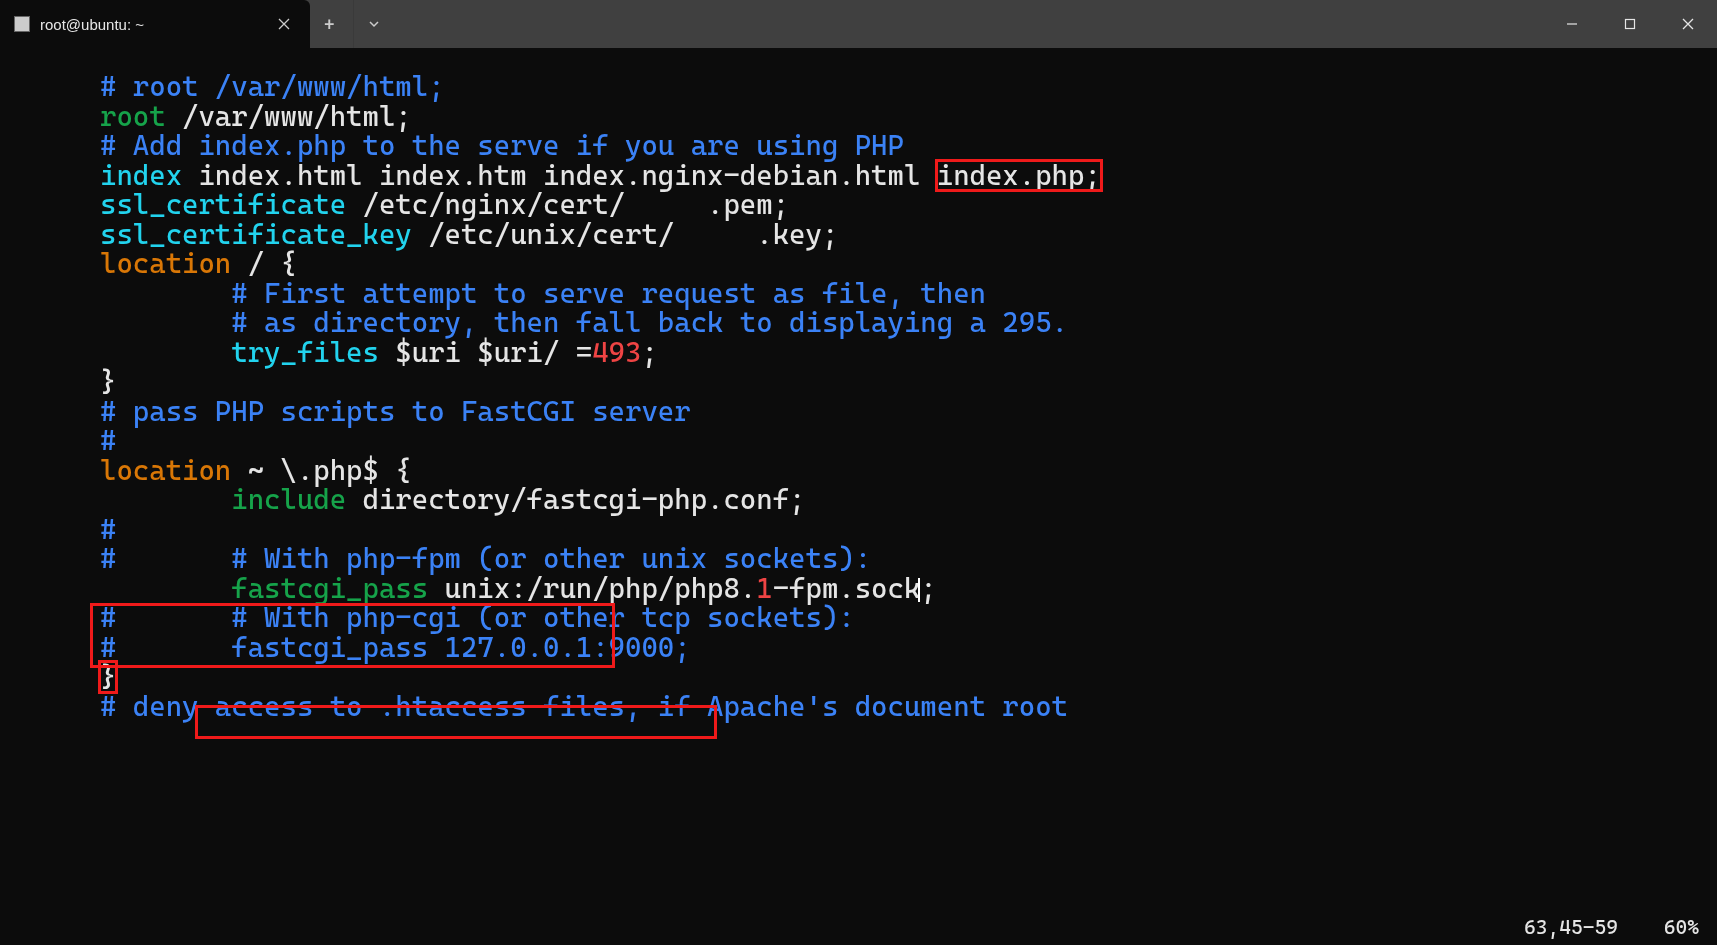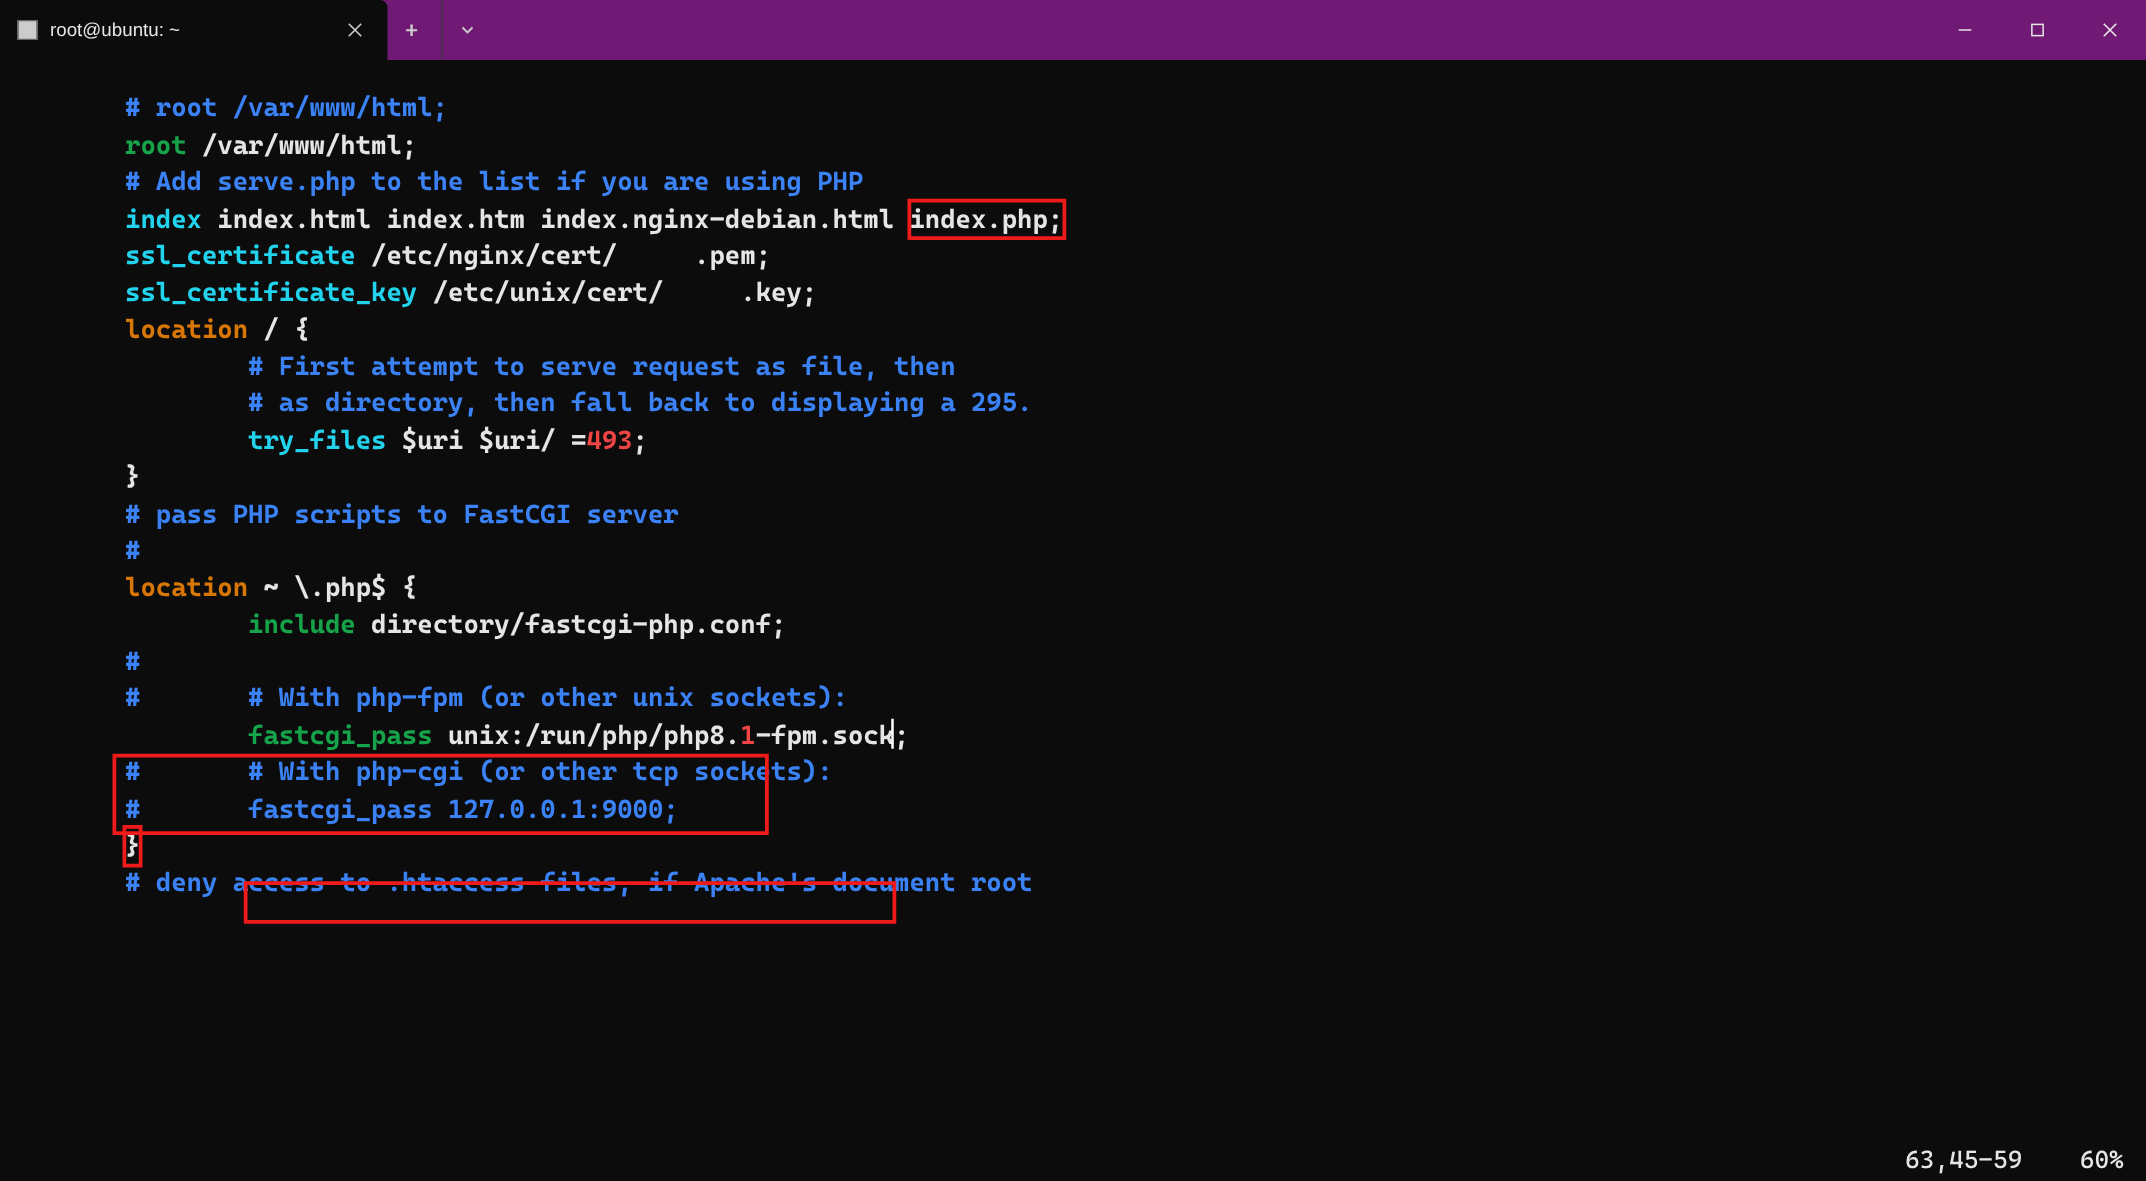--- a/index.html
+++ b/index.html
@@ -1,28 +1,28 @@
 <!DOCTYPE html>
 <html><head>
 <meta charset="utf-8">
 <style>
   * { margin: 0; padding: 0; box-sizing: border-box; }
   html, body { width: 1717px; height: 945px; background: #0c0c0c; font-family: 'Cascadia Mono', 'Consolas', monospace; overflow: hidden; }
-  .titlebar { height: 48px; background: #701a75; display: flex; align-items: stretch; }
+  .titlebar { height: 48px; background: #404040; display: flex; align-items: stretch; }
   .tab { display: flex; align-items: center; gap: 10px; padding: 0 14px; background: #0c0c0c; border-top-right-radius: 6px; min-width: 310px; }
   .tab-icon { width: 16px; height: 16px; background: #ccc; display:inline-block; border:1px solid #666; }
   .tab-title { color: #e6e6e6; font-size: 15px; font-family: 'Segoe UI', sans-serif; flex: 1; }
   .tab-close { color: #ccc; font-size: 16px; cursor: pointer; padding: 4px 6px; }
   .tab-actions { display: flex; align-items: center; }
   .tab-action-btn { color: #ccc; font-size: 18px; padding: 0 14px; cursor: pointer; display:flex; align-items:center; height:100%; }
   .tab-action-btn.sep { border-left: 1px solid #3a3a3a; margin-left: 4px; }
   .window-controls { margin-left: auto; display: flex; }
   .win-btn { width: 58px; display: flex; align-items: center; justify-content: center; color: #e6e6e6; font-size: 14px; cursor: pointer; }
   .win-btn svg { stroke: #e6e6e6; fill: none; }
-  .terminal { position: relative; padding: 24px 0 0 0; font-size: 21px; line-height: 29.5px; color: #cccccc; font-weight: 700; }
+  .terminal { position: relative; padding: 24px 0 0 0; font-size: 28px; line-height: 29.5px; color: #cccccc; font-weight: 400; }
   .line { white-space: pre; padding-left: 100px; position: relative; }
   .c-comment { color: #3b82f6; }
   .c-green { color: #16a34a; }
   .c-cyan { color: #22d3ee; }
   .c-yellow { color: #d97706; }
   .c-white { color: #e5e5e5; }
   .c-redtxt { color: #ef4444; }
   .highlight-box { outline: 3px solid #ef1a1a; outline-offset: -1px; display: inline-block; }
   .box-abs { position: absolute; border: 3px solid #ef1a1a; pointer-events: none; }
   .status-right { position: absolute; right: 18px; bottom: 6px; display: flex; gap: 46px; color: #e5e5e5; font-size: 20px; }
@@ -66,21 +66,21 @@
           <path d="M2 2 L12 12 M12 2 L2 12" stroke-width="1.3"></path>
         </svg>
     </div>
   </div>
 </div>
 
 <div class="terminal">
   <div class="line"><span class="c-comment"># root /var/www/html;</span></div>
   <div class="line"><span class="c-green">root</span><span class="c-white"> /var/www/html;</span></div>
   <div class="line"></div>
-  <div class="line"><span class="c-comment"># Add serve.php to the list if you are using PHP</span></div>
+  <div class="line"><span class="c-comment"># Add index.php to the serve if you are using PHP</span></div>
   <div class="line"><span class="c-cyan">index</span><span class="c-white"> index.html index.htm index.nginx-debian.html </span><span class="highlight-box c-white">index.php;</span></div>
   <div class="line"></div>
   <div class="line"><span class="c-cyan">ssl_certificate</span><span class="c-white"> /etc/nginx/cert/     .pem;</span></div>
   <div class="line"><span class="c-cyan">ssl_certificate_key</span><span class="c-white"> /etc/unix/cert/     .key;</span></div>
   <div class="line"></div>
   <div class="line"><span class="c-yellow">location</span><span class="c-white"> / {</span></div>
   <div class="line"><span class="c-comment">        # First attempt to serve request as file, then</span></div>
   <div class="line"><span class="c-comment">        # as directory, then fall back to displaying a 295.</span></div>
   <div class="line"><span>        </span><span class="c-cyan">try_files</span><span class="c-white"> $uri $uri/ =</span><span class="c-redtxt">493</span><span class="c-white">;</span></div>
   <div class="line"><span class="c-white">}</span></div>

